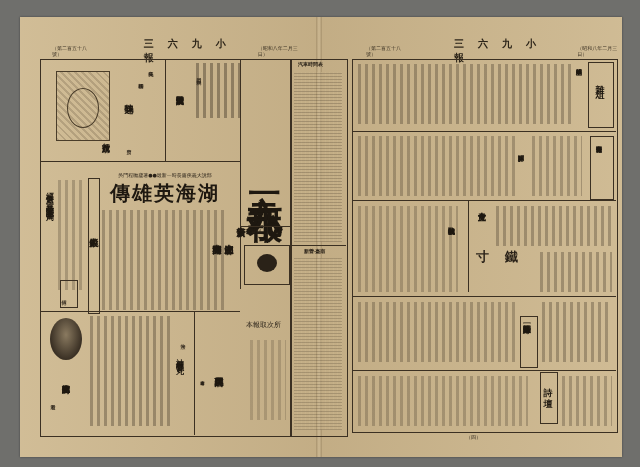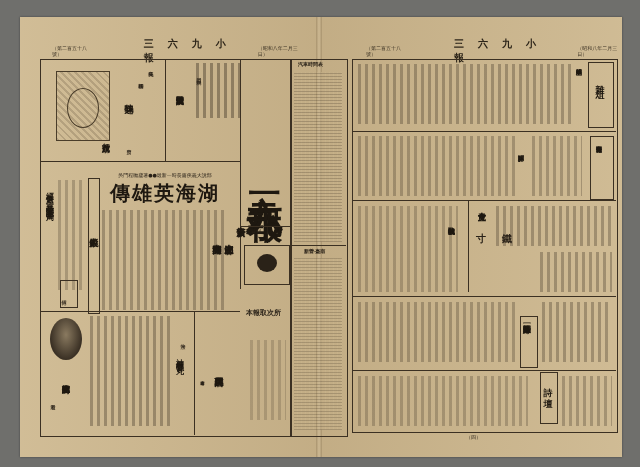--- a/index.html
+++ b/index.html
@@ -89,21 +89,21 @@
 <div class="vtext" style="position:absolute;left:180px;top:340px;font-size:5px;">家傳</div>
 <div class="vtext headline" style="position:absolute;left:176px;top:352px;font-size:8px;letter-spacing:2px;">神農強腎丸</div>
 <div class="vline" style="left:194px;top:311px;height:124px;"></div>
 
 <div class="vtext headline" style="position:absolute;left:214px;top:370px;font-size:9px;">長門屋玩具店</div>
 <div class="vtext" style="position:absolute;left:200px;top:378px;font-size:4px;">臺南市本町三丁目</div>
 
 <div class="box" style="left:244px;top:245px;width:44px;height:38px;">
   <div style="position:absolute;left:12px;top:8px;width:20px;height:18px;border-radius:50%;background:#2a2218;"></div>
 </div>
-<div style="position:absolute;left:246px;top:308px;font-size:7px;font-weight:bold;color:#2a2218;">本報取次所</div>
+<div style="position:absolute;left:246px;top:320px;font-size:7px;font-weight:normal;color:#2a2218;">本報取次所</div>
 <div class="col-lines" style="position:absolute;left:250px;top:340px;width:36px;height:80px;opacity:0.35;"></div>
 
 <div class="box" style="left:290px;top:59px;width:56px;height:376px;"></div>
 <div style="position:absolute;left:298px;top:61px;font-size:5px;font-weight:bold;color:#2a2218;">汽車時間表</div>
 <div class="grain" style="position:absolute;left:294px;top:72px;width:48px;height:170px;opacity:0.65;"></div>
 <div class="hline" style="left:290px;top:245px;width:56px;"></div>
 <div style="position:absolute;left:304px;top:248px;font-size:5px;font-weight:bold;color:#2a2218;">新營‧臺南</div>
 <div class="grain" style="position:absolute;left:294px;top:258px;width:48px;height:172px;opacity:0.6;"></div>
 
 <div class="box" style="left:352px;top:59px;width:264px;height:372px;"></div>
@@ -123,21 +123,21 @@
   <div class="vtext headline" style="position:absolute;left:5px;top:4px;font-size:6px;">芳園春色雜筆</div>
 </div>
 
 <div class="hline" style="left:352px;top:200px;width:264px;"></div>
 
 <div class="col-lines" style="position:absolute;left:358px;top:206px;width:100px;height:86px;opacity:0.45;"></div>
 <div class="vtext headline" style="position:absolute;left:448px;top:222px;font-size:7px;">楓群的牧歌</div>
 <div class="vline" style="left:468px;top:200px;height:92px;"></div>
 <div class="vtext headline" style="position:absolute;left:478px;top:206px;font-size:8px;">文虎盦奇</div>
 <div class="col-lines" style="position:absolute;left:496px;top:206px;width:116px;height:40px;opacity:0.55;"></div>
-<div style="position:absolute;left:476px;top:232px;width:70px;font-size:10px;font-weight:bold;color:#2a2218;letter-spacing:16px;">寸鐵</div>
+<div style="position:absolute;left:476px;top:248px;width:70px;font-size:13px;font-weight:bold;color:#2a2218;letter-spacing:16px;">寸鐵</div>
 <div class="col-lines" style="position:absolute;left:540px;top:252px;width:72px;height:40px;opacity:0.55;"></div>
 
 <div class="hline" style="left:352px;top:296px;width:264px;"></div>
 
 <div class="col-lines" style="position:absolute;left:358px;top:302px;width:160px;height:60px;opacity:0.5;"></div>
 <div class="box" style="left:520px;top:316px;width:16px;height:50px;">
   <div class="vtext headline" style="position:absolute;left:2px;top:2px;font-size:8px;">一輪團圓緣</div>
 </div>
 <div class="col-lines" style="position:absolute;left:542px;top:302px;width:70px;height:60px;opacity:0.55;"></div>
 

